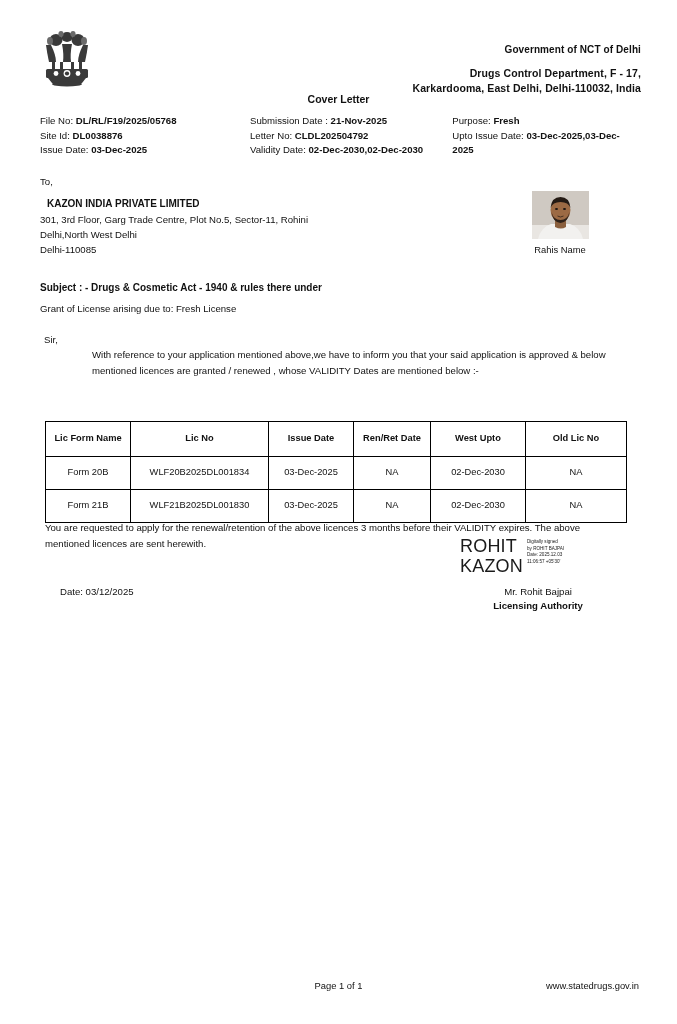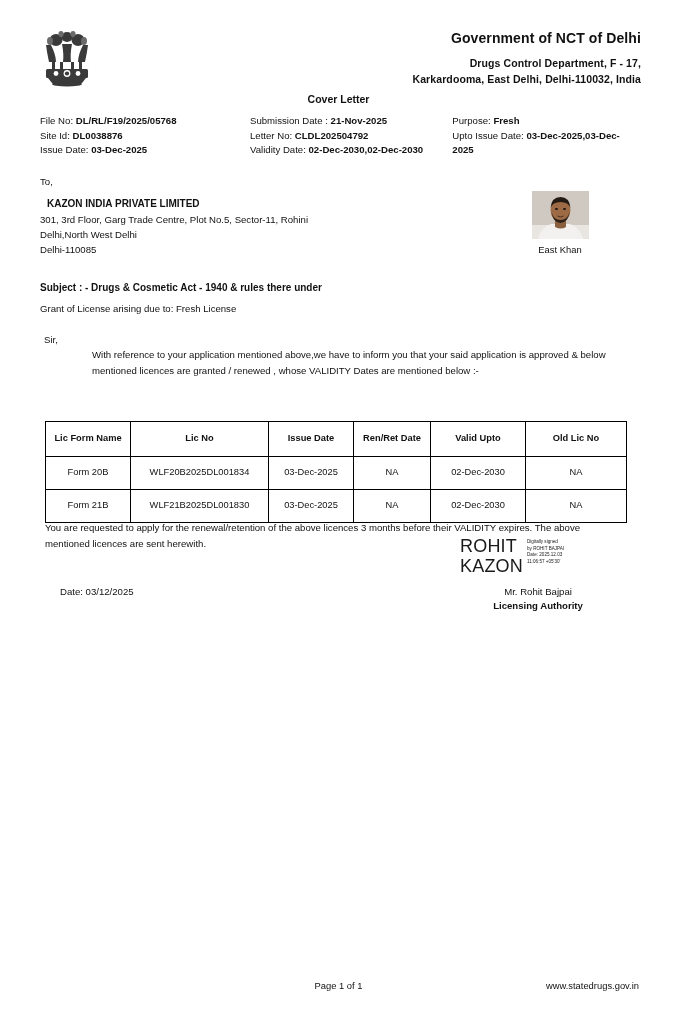--- a/index.html
+++ b/index.html
@@ -39,23 +39,24 @@
   }
   .emblem svg { display: block; }
   .org-block {
     position: absolute;
     right: 0;
     top: 4px;
     text-align: right;
     line-height: 1.45;
   }
   .org-line1 {
-    font-size: 14px;
+    font-size: 10px;
     font-weight: bold;
     letter-spacing: 0.1px;
+    margin-top: 15px;
   }
   .org-line2, .org-line3 {
     font-size: 10.5px;
     font-weight: bold;
     letter-spacing: 0.1px;
   }
   .org-line2 { margin-top: 8px; }
 
   .doc-title {
     position: absolute;
@@ -374,36 +375,36 @@
 
       <path d="M18.5 17 q1 -11 10 -11 q9 0 10 11 q-2 -6 -10 -6 q-8 0 -10 6 z" fill="#241a14"></path>
 
       <path d="M19.5 21 q1 10 9 11 q8 -1 9 -11 q-2 8 -9 8 q-7 0 -9 -8 z" fill="#2e2119"></path>
 
       <ellipse cx="24.5" cy="18" rx="1.5" ry="1.1" fill="#1a1410"></ellipse>
       <ellipse cx="32.5" cy="18" rx="1.5" ry="1.1" fill="#1a1410"></ellipse>
 
       <path d="M25.5 25 q3 2 6 0" stroke="#3d2a1e" stroke-width="0.9" fill="none"></path>
     </svg>
-    <div class="photo-name">East Khan</div>
+    <div class="photo-name">Rahis Name</div>
   </div>
 
   <div class="subject">Subject : - Drugs &amp; Cosmetic Act - 1940 &amp; rules there under</div>
   <div class="grant-line">Grant of License arising due to: Fresh License</div>
   <div class="sir">Sir,</div>
   <div class="body-para">With reference to your application mentioned above,we have to inform you that your said application is approved &amp; below mentioned licences are granted / renewed , whose VALIDITY Dates are mentioned below :-</div>
 
   <table class="lic-table">
     <thead>
       <tr>
         <th class="col-form">Lic Form Name</th>
         <th class="col-licno">Lic No</th>
         <th class="col-issue">Issue Date</th>
         <th class="col-ren">Ren/Ret Date</th>
-        <th class="col-valid">Valid Upto</th>
+        <th class="col-valid">West Upto</th>
         <th class="col-old">Old Lic No</th>
       </tr>
     </thead>
     <tbody>
       <tr>
         <td>Form 20B</td>
         <td>WLF20B2025DL001834</td>
         <td>03-Dec-2025</td>
         <td>NA</td>
         <td>02-Dec-2030</td>

